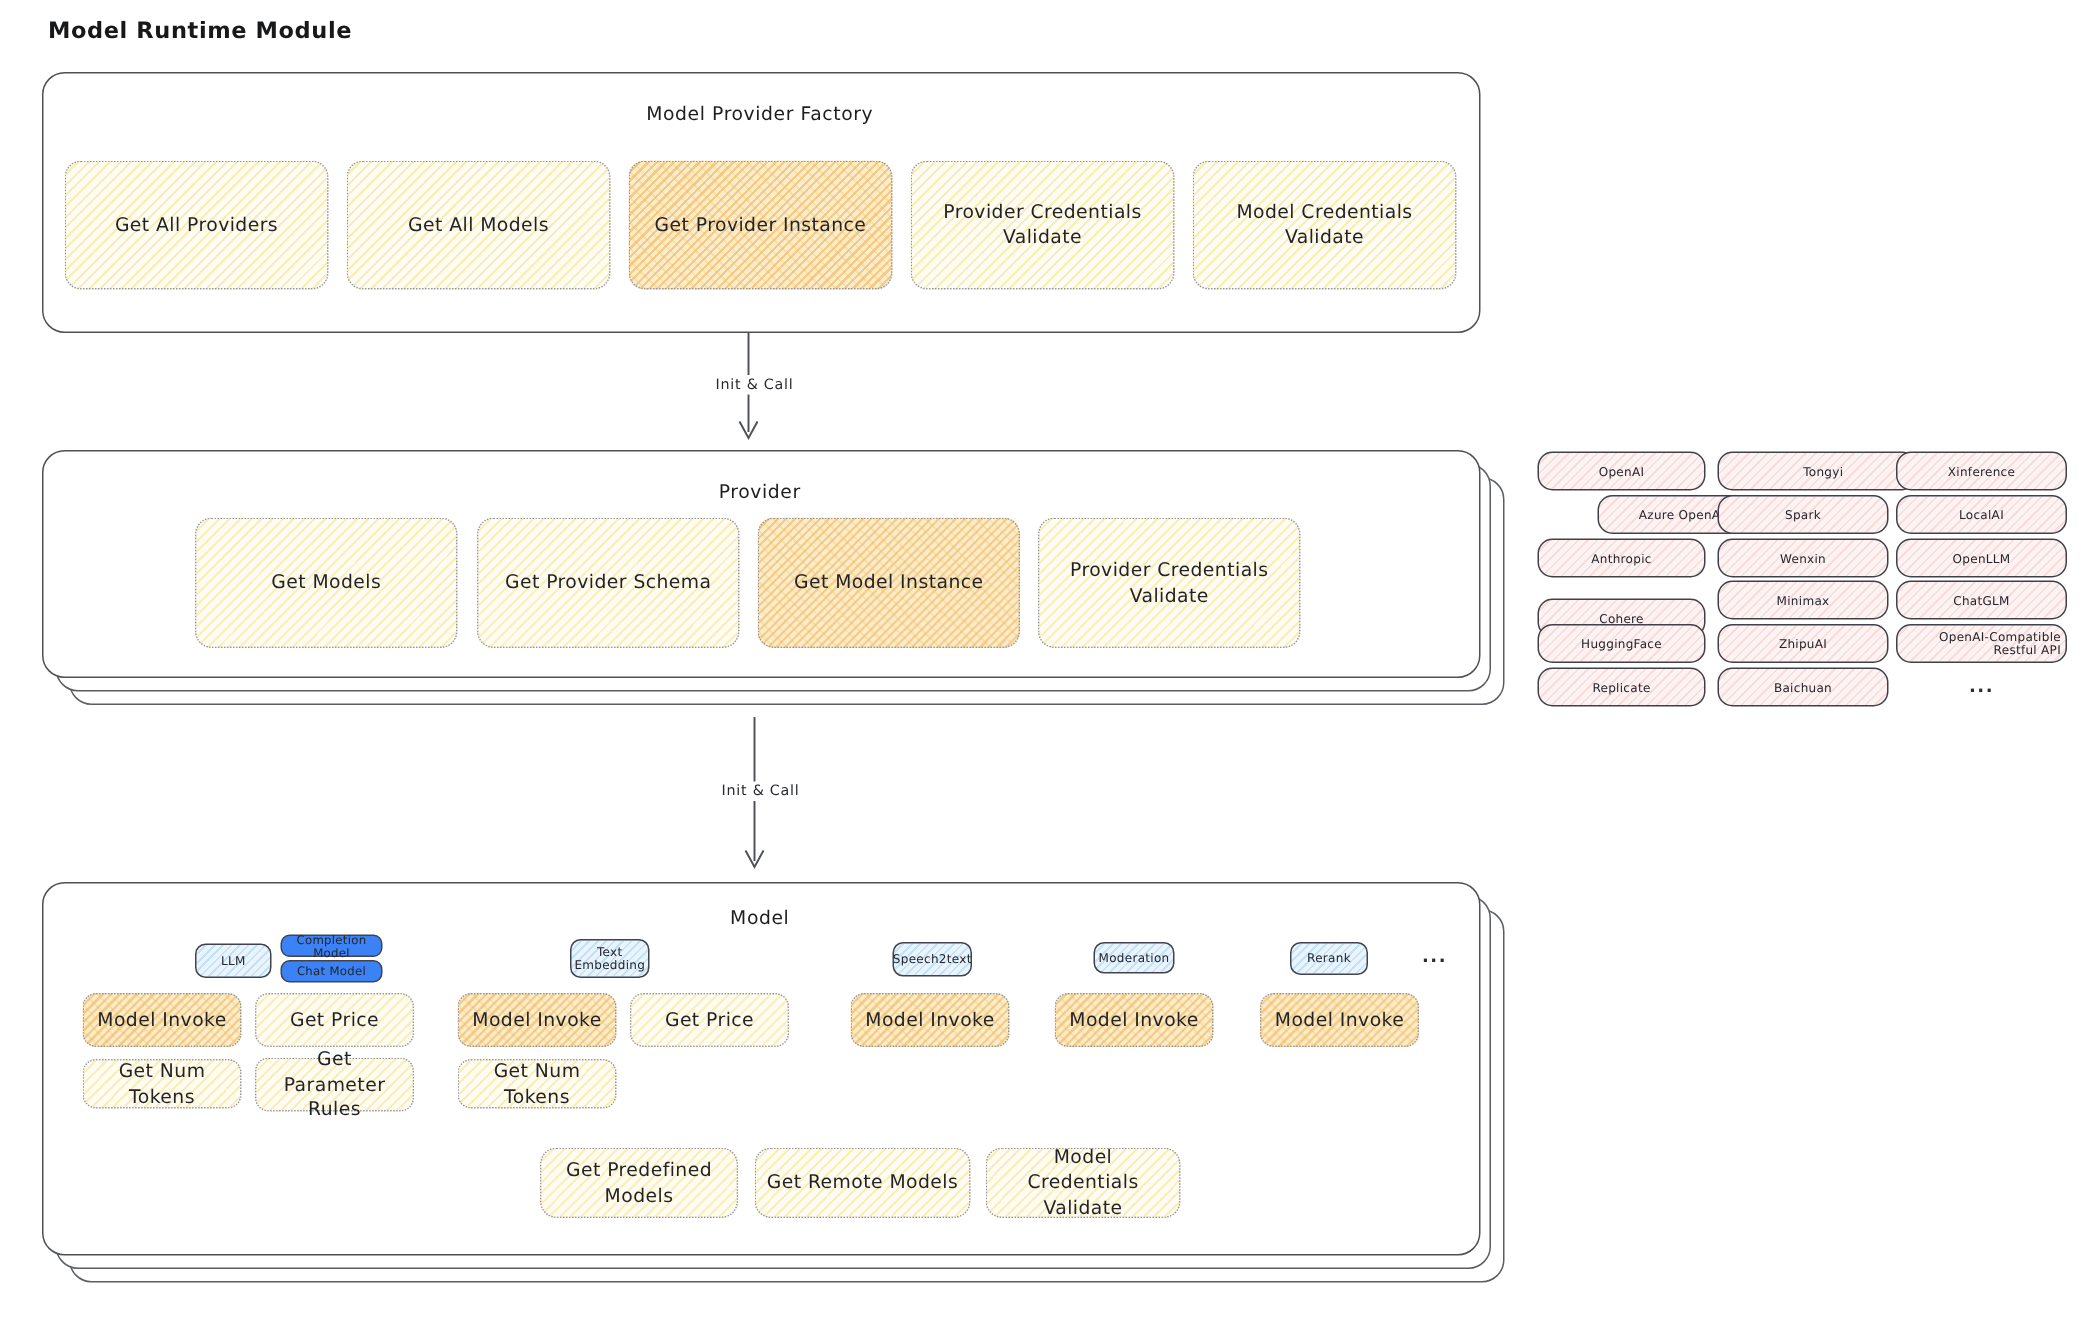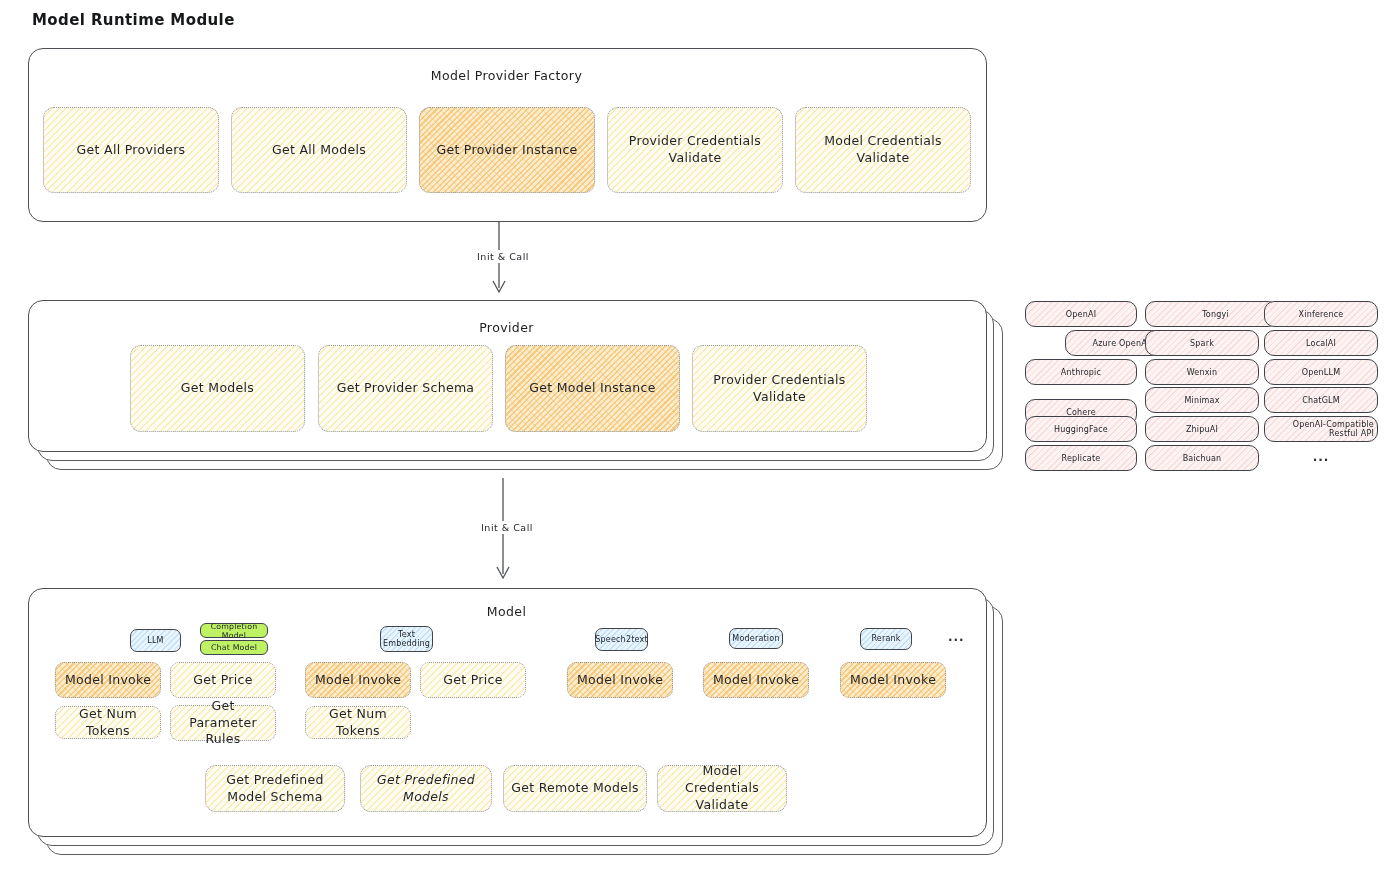--- a/index.html
+++ b/index.html
@@ -41,22 +41,22 @@
   .tab{
     position:absolute;display:flex;align-items:center;justify-content:center;text-align:center;
     border:1.2px solid #41454b;border-radius:7px;box-sizing:border-box;padding:1px 3px;
     background:
       repeating-linear-gradient(135deg, rgba(164,212,246,.55) 0 1.2px, rgba(255,255,255,0) 1.2px 4px),
       #e9f4fd;
     font-size:8px;line-height:1.15;letter-spacing:.2px;color:#23262b;
   }
   .subtab{
     position:absolute;display:flex;align-items:center;justify-content:center;text-align:center;
-    border:1.1px solid #41454b;border-radius:6px;box-sizing:border-box;background:#bef264;
-    font-size:7.8px;letter-spacing:.2px;color:#23262b;margin-left:13px;
+    border:1.1px solid #41454b;border-radius:6px;box-sizing:border-box;background:#3b82f6;
+    font-size:7.8px;letter-spacing:.2px;color:#23262b;
   }
   
   .pink{
     position:absolute;display:flex;align-items:center;justify-content:center;text-align:center;
     border:1.4px solid #3e4248;border-radius:10px;box-sizing:border-box;height:26px;padding:1px 3px;
     background:
       repeating-linear-gradient(135deg, rgba(243,198,198,.5) 0 1.2px, rgba(255,255,255,0) 1.2px 4.5px),
       #fdf3f3;
     font-size:8px;letter-spacing:.2px;color:#23262b;
   }
@@ -150,18 +150,17 @@
   <div class="method hl" style="left:305px;top:662px;width:106px;height:36px;border-radius:9px;">Model Invoke</div>
   <div class="method" style="left:420px;top:662px;width:106px;height:36px;border-radius:9px;">Get Price</div>
   <div class="method hl" style="left:567px;top:662px;width:106px;height:36px;border-radius:9px;">Model Invoke</div>
   <div class="method hl" style="left:703px;top:662px;width:106px;height:36px;border-radius:9px;">Model Invoke</div>
   <div class="method hl" style="left:840px;top:662px;width:106px;height:36px;border-radius:9px;">Model Invoke</div>
 
   <div class="method" style="left:55px;top:706px;width:106px;height:33px;border-radius:9px;">Get Num Tokens</div>
   <div class="method" style="left:170px;top:705px;width:106px;height:36px;border-radius:9px;">Get Parameter Rules</div>
   <div class="method" style="left:305px;top:706px;width:106px;height:33px;border-radius:9px;">Get Num Tokens</div>
 
-  <div class="method" style="left:205px;top:765px;width:140px;height:47px;">Get Predefined Model Schema</div>
-  <div class="method" style="left:360px;top:765px;width:132px;height:47px;font-style:italic;">Get Predefined Models</div>
+  <div class="method" style="left:360px;top:765px;width:132px;height:47px;">Get Predefined Models</div>
   <div class="method" style="left:503px;top:765px;width:144px;height:47px;">Get Remote Models</div>
   <div class="method" style="left:657px;top:765px;width:130px;height:47px;">Model Credentials Validate</div>
 
 </div>
 
 </body></html>

